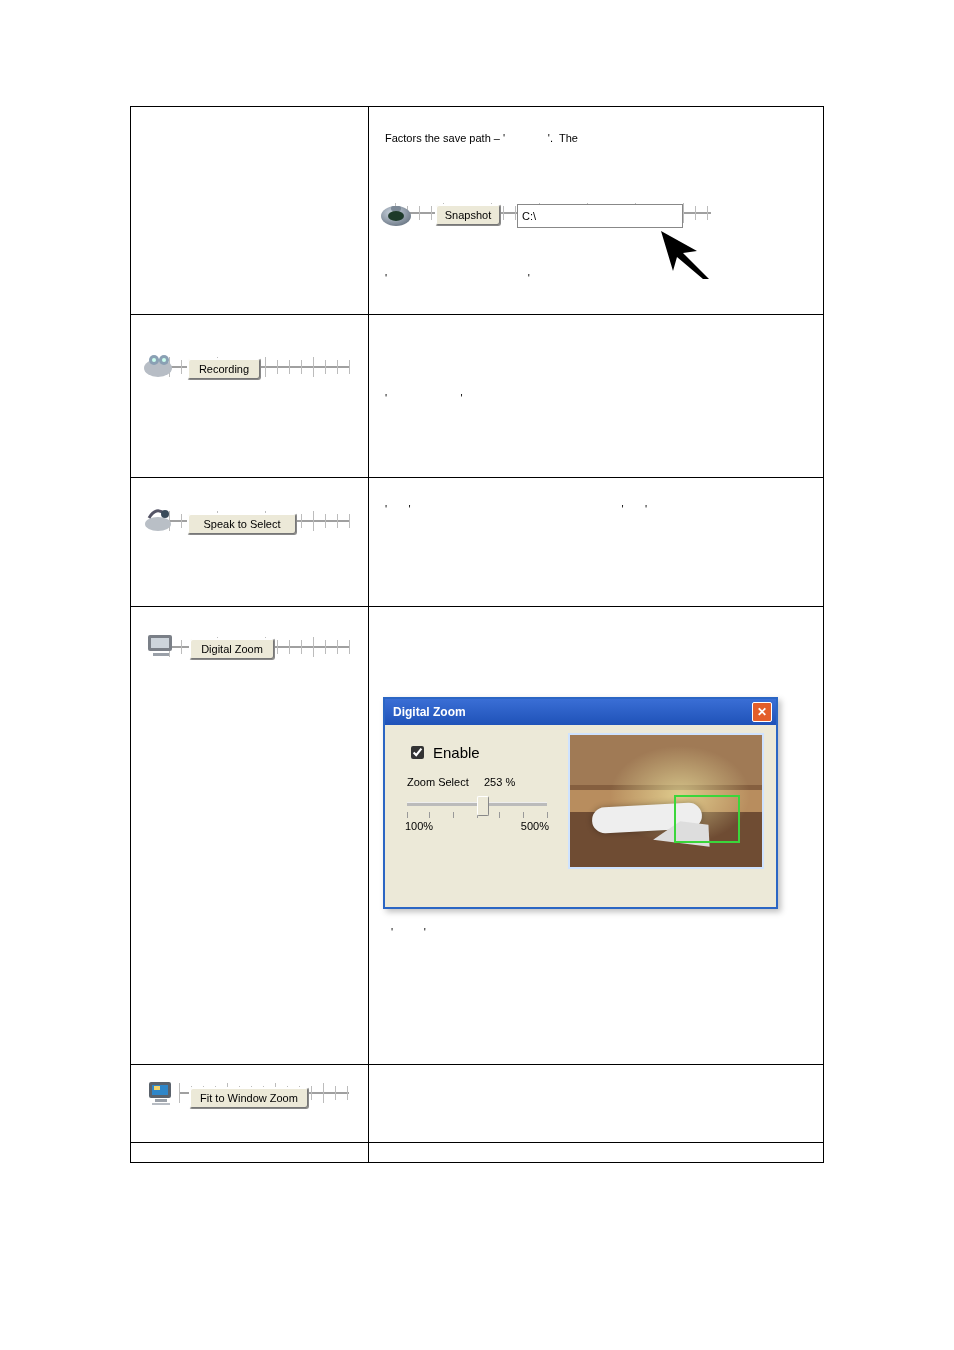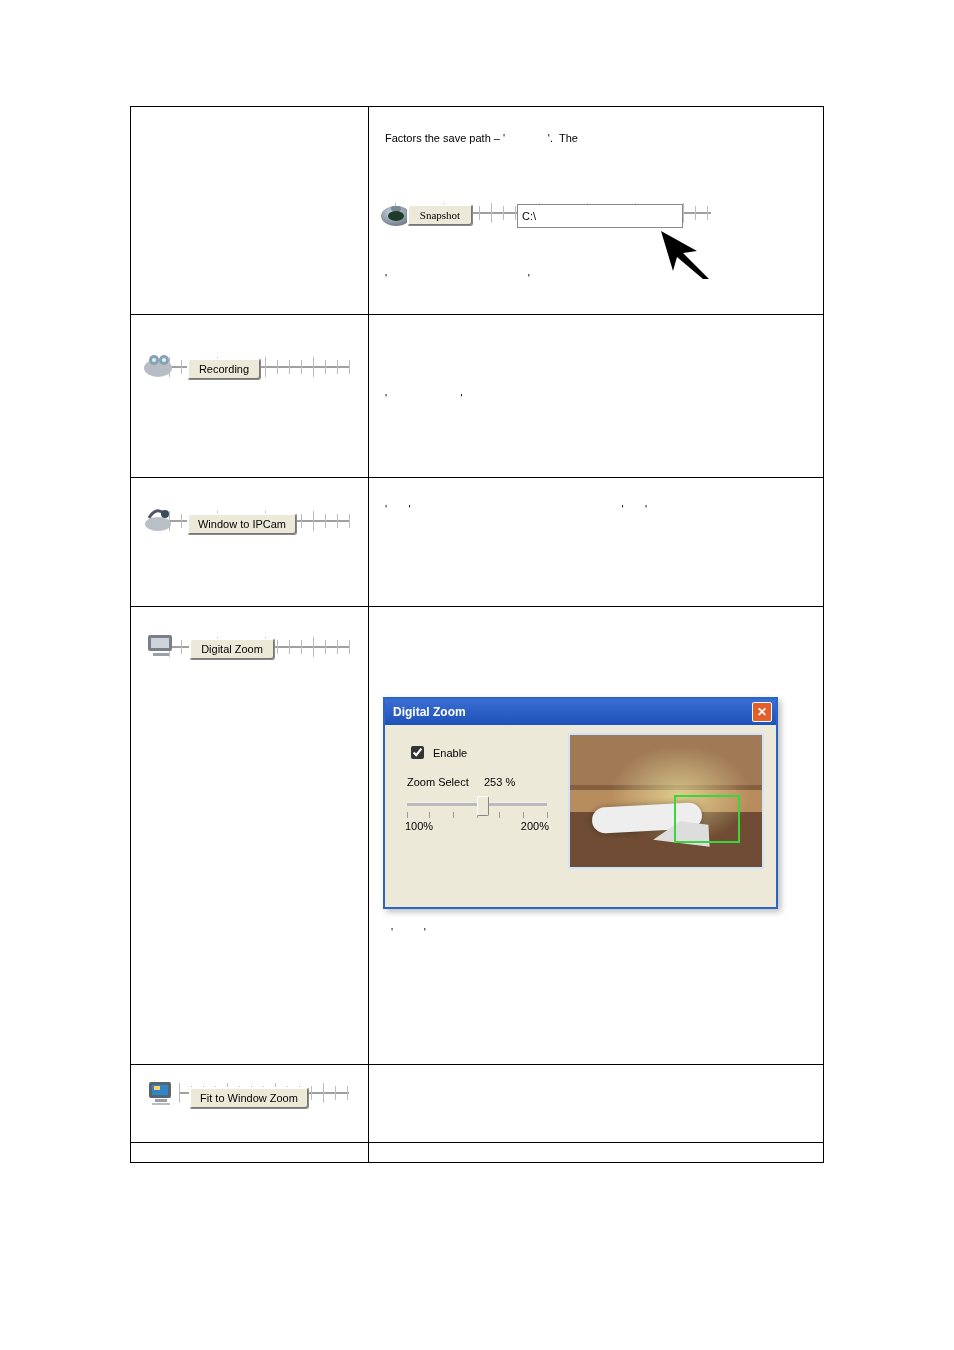--- a/index.html
+++ b/index.html
@@ -47,21 +47,21 @@
     color:#fff; font-weight:bold; font-size:12px;
     display:flex; align-items:center; justify-content:space-between;
     padding:0 4px 0 8px;
   }
   .dlg-close {
     width:18px; height:18px; background:#e35e2a; border:1px solid #fff;
     border-radius:2px; color:#fff; font-weight:bold; font-size:12px;
     display:flex; align-items:center; justify-content:center; cursor:pointer;
   }
   .dlg-body { padding:18px 12px 14px 22px; position:relative; height:150px; }
-  .dlg-body .cb, .dlg-body .lbl { font-size:11px; }
+  .dlg-body .cb, .dlg-body .lbl { font-size:15px; }
   .cb-row { display:flex; align-items:center; gap:6px; margin-bottom:14px; }
   .cb-row input { accent-color:#333; }
   .zf-row { font-size:11px; margin-bottom:8px; }
   .slider-wrap { position:relative; width:140px; height:38px; margin-top:6px; }
   .slider-track { position:absolute; left:0; right:0; top:6px; height:3px; background:#bbb; border-top:1px solid #eee; }
   .slider-thumb { position:absolute; top:0; width:10px; height:18px; background:#ece9d8; border:1px solid #888; border-top-color:#fff; border-left-color:#fff; border-radius:2px; cursor:pointer; }
   .slider-ticks .t { position:absolute; top:16px; width:1px; height:6px; background:#999; }
   .slider-labels { position:absolute; top:24px; left:-2px; right:-2px; font-size:11px; display:flex; justify-content:space-between; }
   .thumb-img {
     position:absolute; right:12px; top:8px; width:192px; height:132px;
@@ -137,21 +137,21 @@
                       <stop offset="0%" stop-color="#cfd9e4"></stop>
                       <stop offset="100%" stop-color="#6a7684"></stop>
                     </radialGradient>
                   </defs>
             <ellipse cx="18" cy="17" rx="15" ry="10" fill="url(#sg1)"></ellipse>
             <ellipse cx="18" cy="17" rx="8" ry="5" fill="#1e3a2a"></ellipse>
             <rect x="13" y="7" width="10" height="5" rx="2" fill="#7b8896"></rect>
           </svg>
         </div>
 
-        <button class="xp-btn" style="left:38px; top:97px; width:66px; height:22px;font-family:Liberation Serif, serif;">Snapshot</button>
+        <button class="xp-btn" style="left:66px; top:97px; width:66px; height:22px;">Snapshot</button>
 
         <div class="xp-btn" style="left:148px; top:97px; width:160px; height:22px; justify-content:flex-start; padding-left:4px; background:#fff; border:1px solid #888; box-shadow:none; border-radius:0; cursor:text;">C:\</div>
 
         <div class="big-arrow" style="left:290px; top:122px;">
           <svg viewBox="0 0 56 50">
                   <polygon points="2,2 38,22 24,24 50,50 44,50 18,28 14,42" fill="#000"></polygon>
                 </svg>
         </div>
 
         <div class="desc" style="position:absolute; left:16px; top:164px; right:16px;">'                                              '</div>
@@ -222,21 +222,21 @@
                 <div class="tick" style="left: 168px;"></div>
                 <div class="tick" style="left: 180px;"></div>
               </div>
         <div class="icon-box" style="left:10px; top:26px; width:34px; height:30px;">
           <svg viewBox="0 0 34 30">
             <ellipse cx="17" cy="20" rx="13" ry="7" fill="#b9bfc6"></ellipse>
             <path d="M8 14 Q15 2 24 10" stroke="#556" stroke-width="3" fill="none"></path>
             <circle cx="24" cy="10" r="4" fill="#3a4b5a"></circle>
           </svg>
         </div>
-        <button class="xp-btn" style="left:56px; top:35px; width:110px; height:22px;">Window to IPCam</button>
+        <button class="xp-btn" style="left:56px; top:35px; width:110px; height:22px;">Speak to Select</button>
       </div>
     </td>
     <td>
       <div class="cell-inner">
         <div class="desc" style="position:absolute; left:16px; top:24px; right:16px;">'       '                                                                     '       '</div>
       </div>
     </td>
   </tr>
 
   <tr class="row r4">
@@ -296,21 +296,21 @@
                       <span class="t" style="left:16%"></span>
                 <span class="t" style="left:33%"></span>
                       <span class="t" style="left:50%"></span>
                 <span class="t" style="left:66%"></span>
                       <span class="t" style="left:83%"></span>
                 <span class="t" style="left:100%"></span>
               </div>
               <div class="slider-thumb" style="left:50%;"></div>
               <div class="slider-labels">
                 <span>100%</span>
-                <span>200%</span>
+                <span>500%</span>
               </div>
             </div>
             <div class="thumb-img">
               <div class="scene"></div>
               <div class="plane"></div>
               <div class="roi"></div>
             </div>
           </div>
         </div>
 

